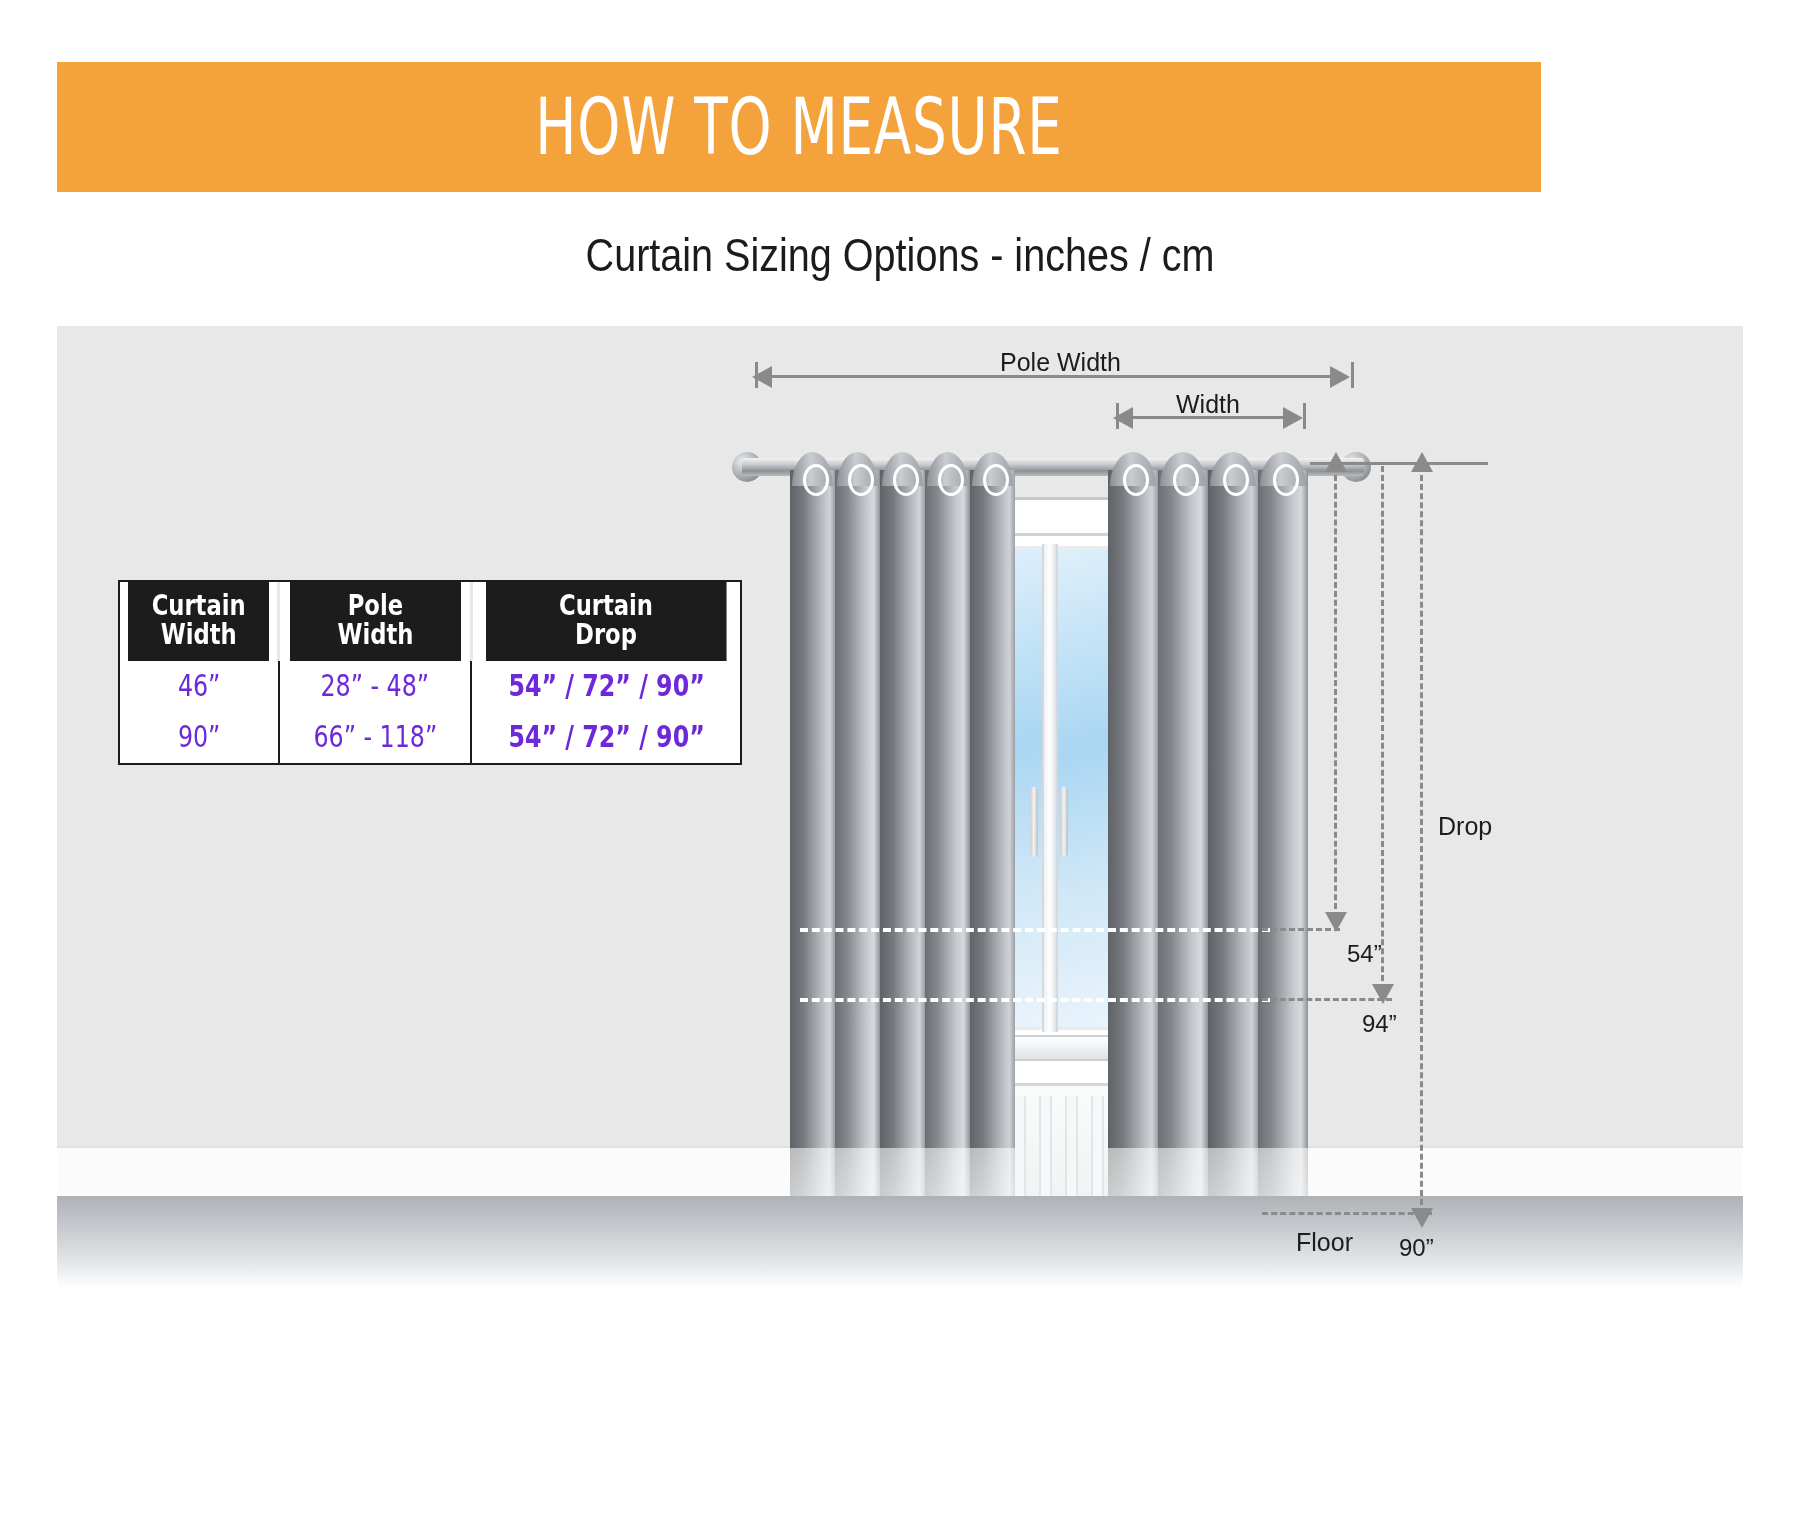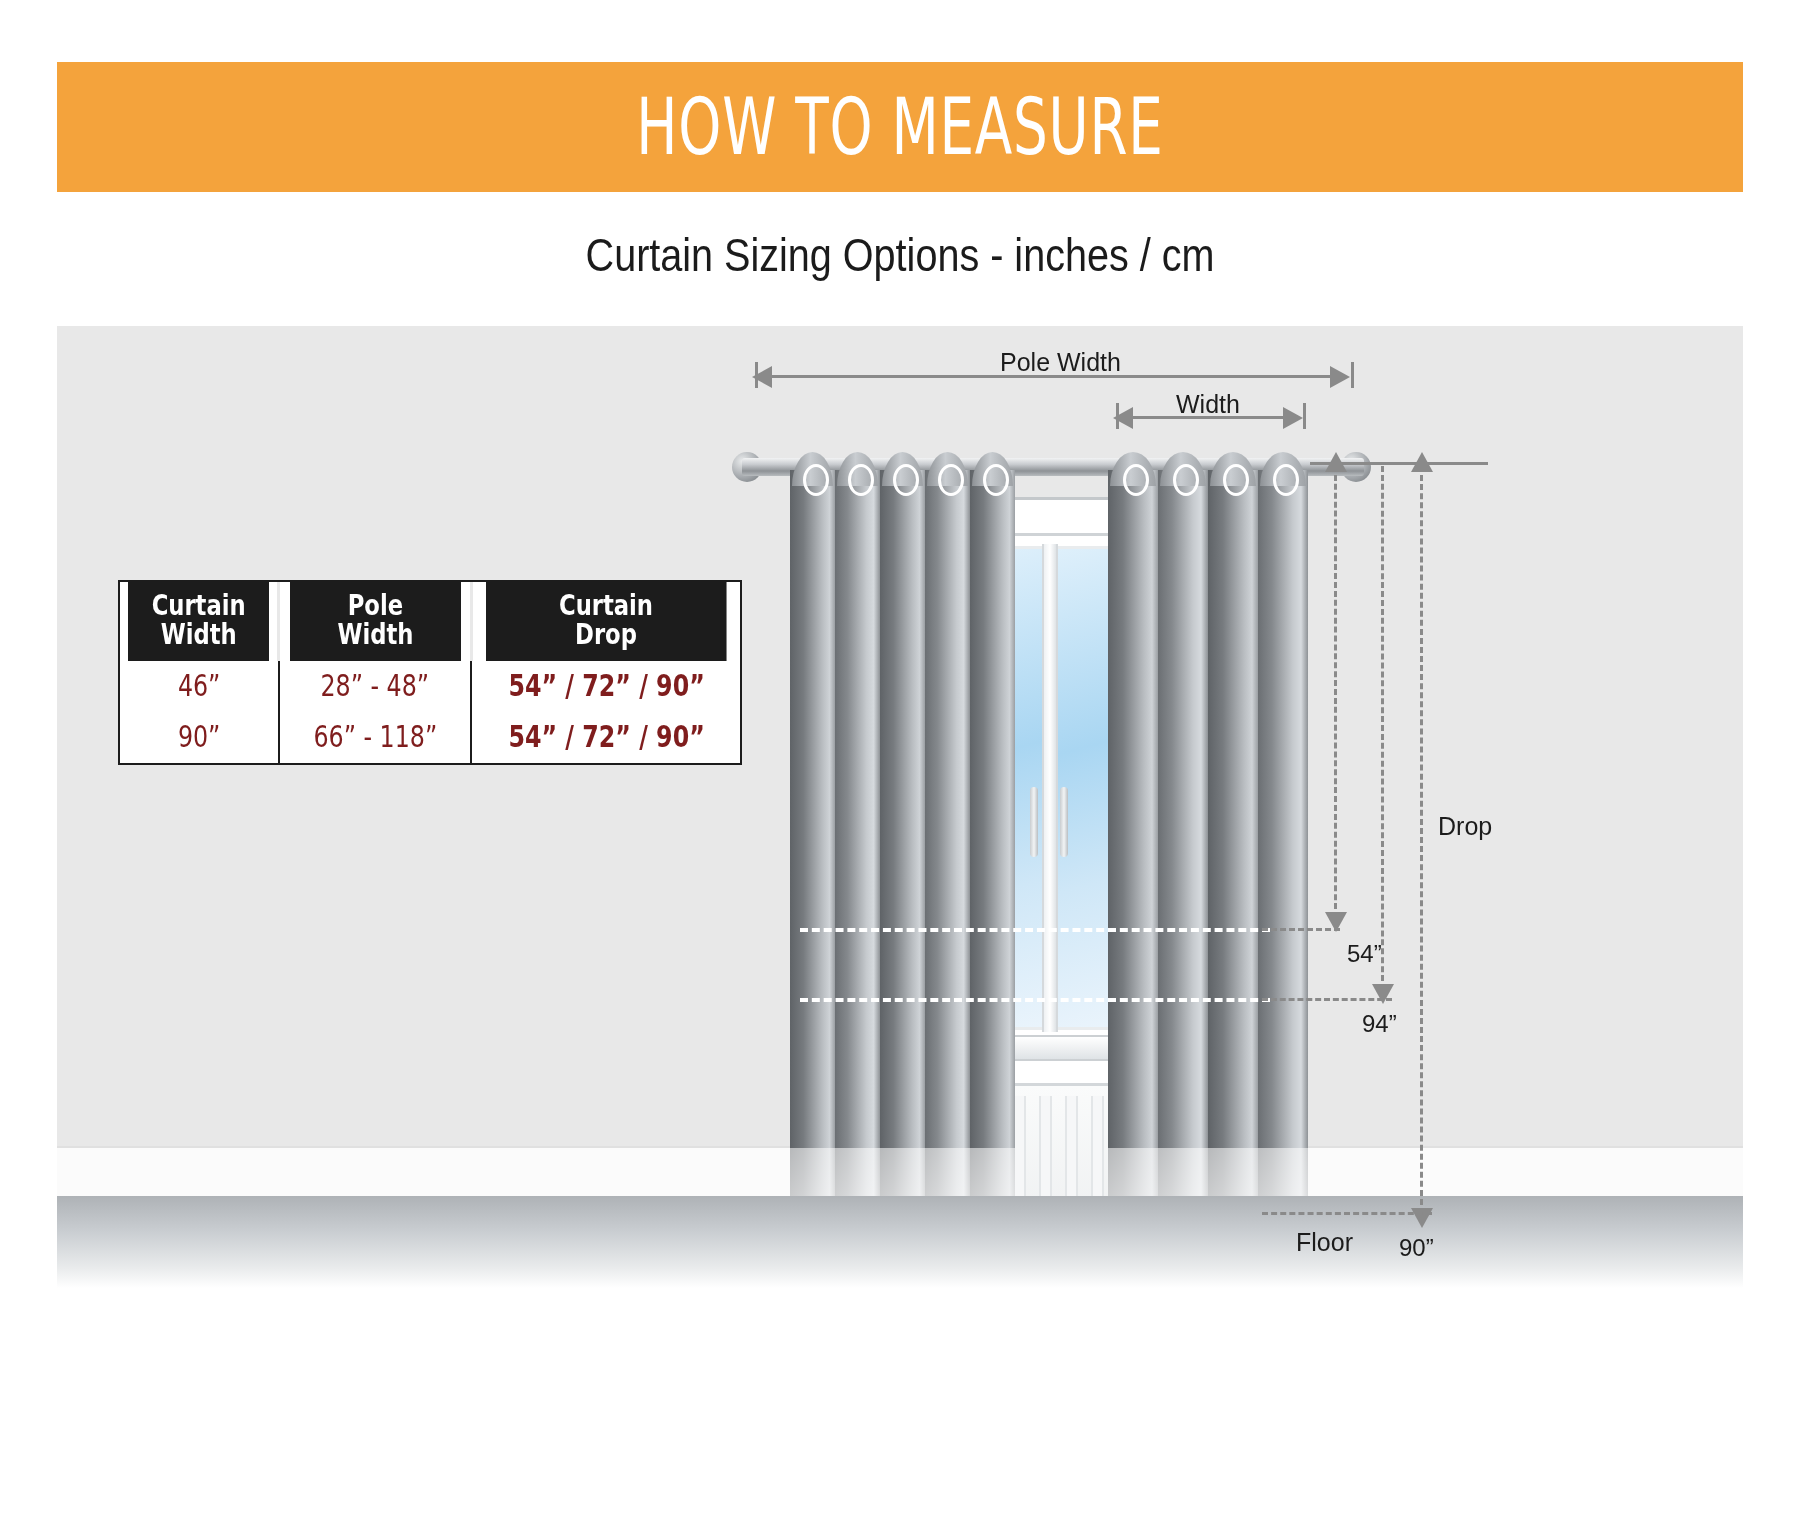--- a/index.html
+++ b/index.html
@@ -13,21 +13,21 @@
     position: relative;
     font-family: "Liberation Sans", sans-serif;
     overflow: hidden;
   }
 
   
   .header-banner {
     position: absolute;
     left: 57px;
     top: 62px;
-    width: 1686px;
+    width: 1484px;
     height: 130px;
     background: #f4a33c;
     display: flex;
     align-items: center;
     justify-content: center;
   }
   .header-title {
     color: #ffffff;
     font-family: "Liberation Sans Narrow", "DejaVu Sans Condensed", "Liberation Sans", sans-serif;
     font-size: 78px;
@@ -106,21 +106,21 @@
     font-weight: bold;
     line-height: 1.02;
     padding: 10px 4px 12px 4px;
     border-right: 3px solid #e8e8e8;
     transform: scaleX(0.9);
     vertical-align: middle;
   }
   .sizing-table th:last-child { border-right: none; }
   .sizing-table td {
     font-size: 30px;
-    color: #7f1d1d;
+    color: #6d28d9;
     text-align: center;
     padding: 7px 4px 9px 4px;
     border-right: 2px solid #1c1c1c;
     white-space: nowrap;
   }
   .sizing-table td:last-child { border-right: none; font-weight: bold; }
   .sizing-table tr.alt td { background: #e6e6e6; }
   .sizing-table tr.groupend td { border-bottom: 2px solid #1c1c1c; }
   .tb-inner { display: inline-block; transform: scaleX(0.88); }
   .col-w { width: 160px; }

